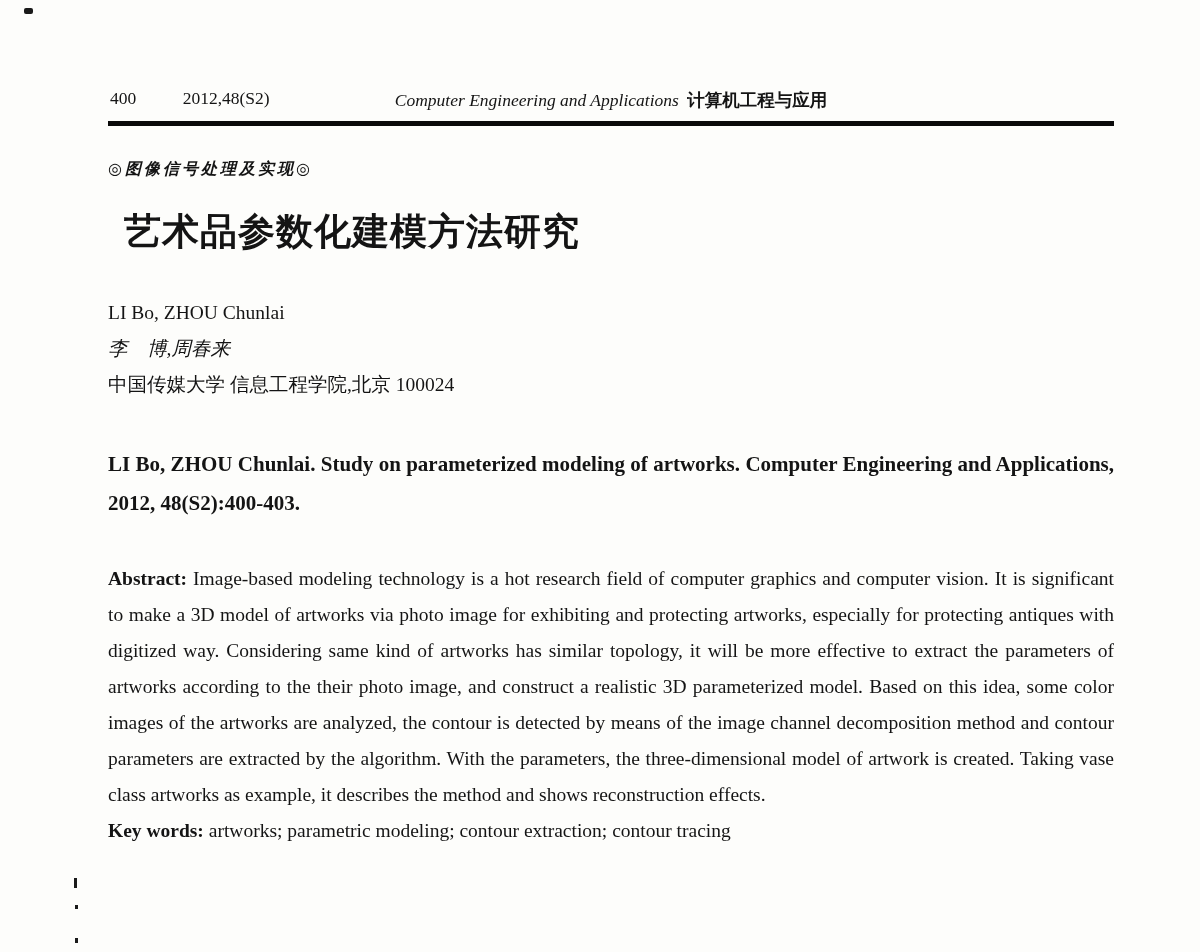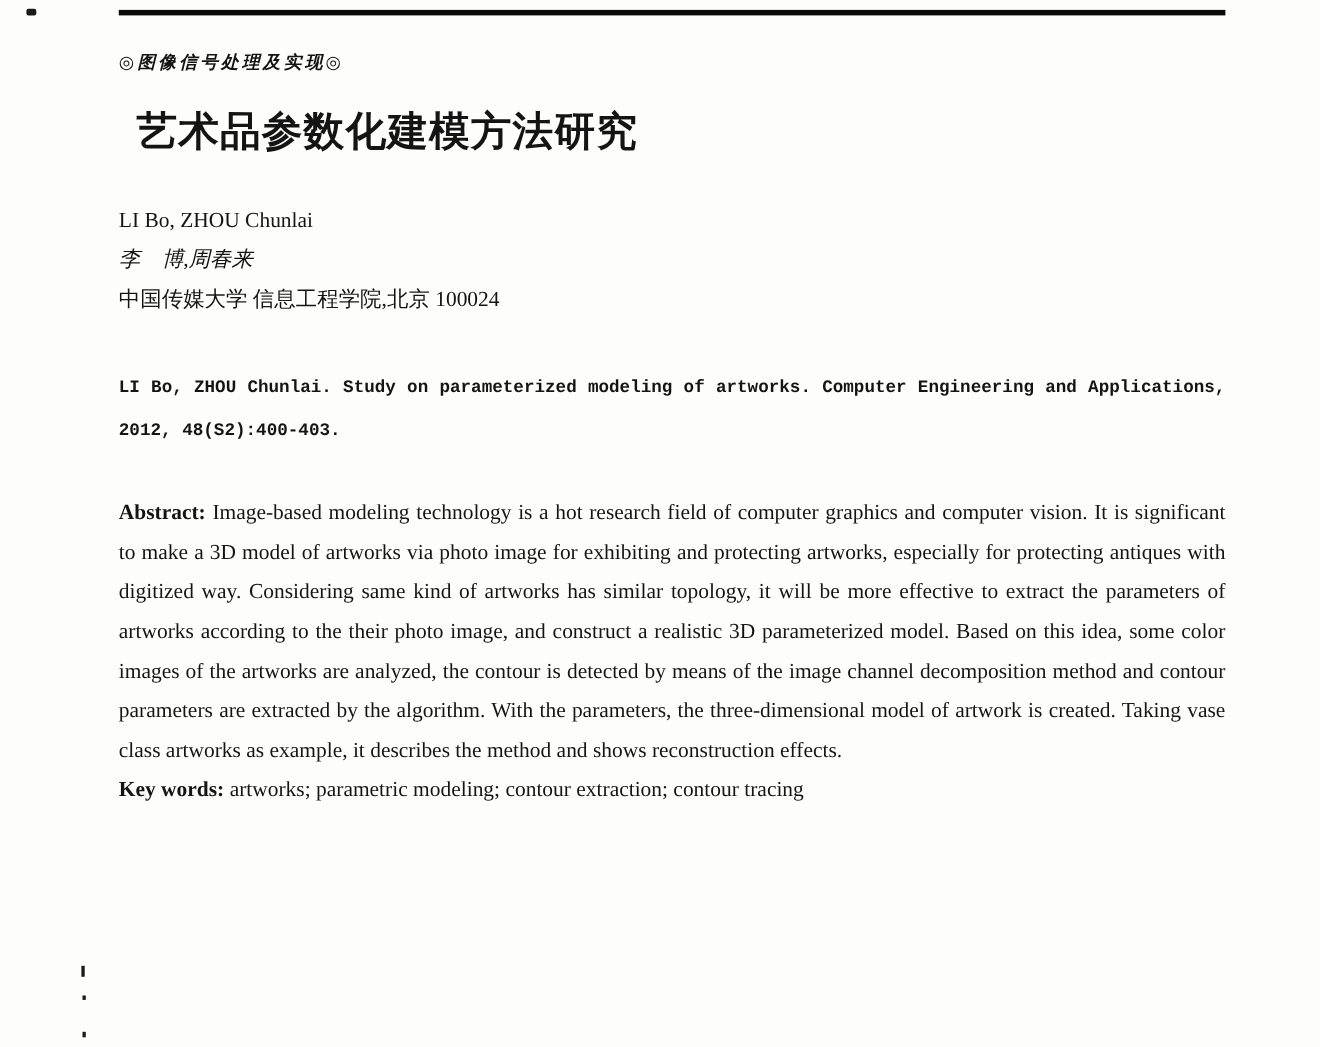--- a/index.html
+++ b/index.html
@@ -72,25 +72,24 @@
     margin-top: 38px;
   }
   .meta-line {
     font-size: 19.5px;
     line-height: 36px;
   }
   .authors-cn { font-style: italic; }
   
   .citation {
     margin-top: 42px;
-    font-size: 16px;
+    font-size: 21px;
     font-weight: bold;
     line-height: 39px;
     text-align: justify;
-    font-family: Liberation Mono, monospace;
   }
   
   .abstract {
     margin-top: 38px;
     font-size: 19.5px;
     line-height: 36px;
     text-align: justify;
   }
   .label { font-weight: bold; }
   .keywords {
@@ -106,20 +105,30 @@
   .artifact-1 { left: 24px; top: 8px;  width: 9px; height: 6px; border-radius: 2px; }
   .artifact-2 { left: 74px; top: 878px; width: 3px; height: 10px; }
   .artifact-3 { left: 75px; top: 905px; width: 3px; height: 4px; }
   .artifact-4 { left: 75px; top: 938px; width: 3px; height: 5px; }
 </style>
 </head>
 <body>
 
 <div class="page">
 
+  <div class="header-row">
+    <div class="header-left">
+      <span class="pageno">400</span>
+      <span class="issue">2012,48(S2)</span>
+    </div>
+    <div class="journal">
+      <span class="en">Computer Engineering and Applications</span>
+      <span class="cn">计算机工程与应用</span>
+    </div>
+  </div>
 
   <div class="header-rule"></div>
 
   <div class="section-marker">◎图像信号处理及实现◎</div>
 
   <h1 class="title">艺术品参数化建模方法研究</h1>
 
   <div class="meta-block">
     <div class="meta-line">LI Bo, ZHOU Chunlai</div>
     <div class="meta-line authors-cn">李　博,周春来</div>

